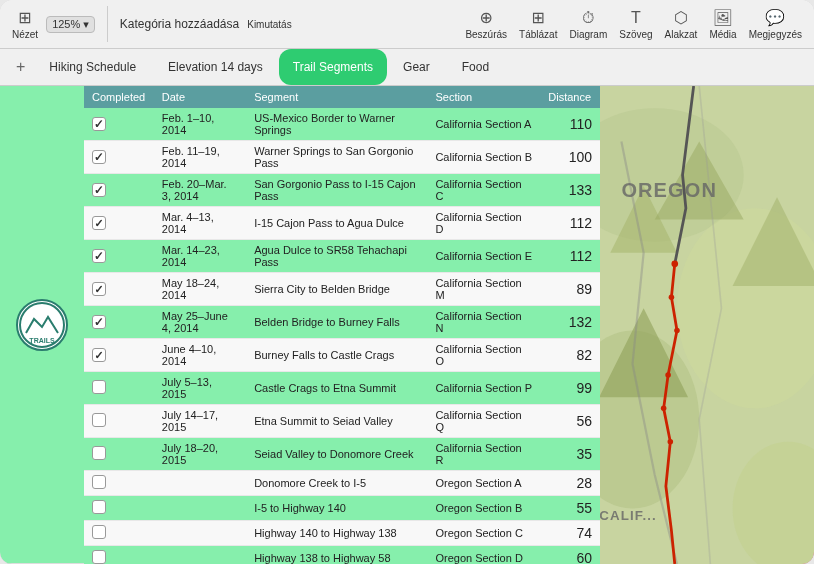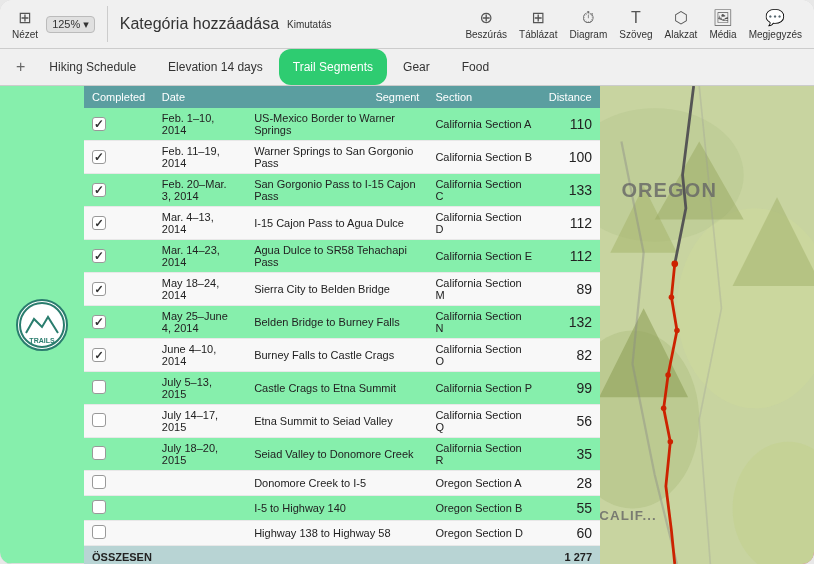--- a/index.html
+++ b/index.html
@@ -185,30 +185,29 @@
     thead th:first-child {
       width: 70px;
     }
 
     thead th:nth-child(2) {
       width: 110px;
     }
 
     thead th:nth-child(3) {
       width: 220px;
-      text-align: right;
     }
 
     thead th:nth-child(4) {
       width: 130px;
     }
 
     thead th:nth-child(5) {
       width: 60px;
-      text-align: center;
+      text-align: left;
     }
 
     tbody tr {
       border-bottom: 1px solid #e8e8e8;
     }
 
     tbody tr:nth-child(even) {
       background: #f8f8f8;
     }
 
@@ -292,21 +291,21 @@
         <div class="toolbar-item">
           <span class="icon">⊞</span>
           <span>Nézet</span>
         </div>
         <div class="zoom-control">
           <span>125%</span>
           <span>▾</span>
         </div>
         <div class="toolbar-divider"></div>
         <div class="toolbar-item">
-          <span style="font-size:16px;">Kategória hozzáadása</span>
+          <span style="font-size:12px;">Kategória hozzáadása</span>
         </div>
         <div class="toolbar-item">
           <span style="font-size:10px;">Kimutatás</span>
         </div>
       </div>
       <div class="toolbar-right">
         <div class="toolbar-item">
           <span class="icon">⊕</span>
           <span>Beszúrás</span>
         </div>
@@ -476,20 +475,27 @@
               <tr>
                 <td><div class="checkbox"></div></td>
                 <td></td>
                 <td>I-5 to Highway 140</td>
                 <td>Oregon Section B</td>
                 <td>55</td>
               </tr>
               <tr>
                 <td><div class="checkbox"></div></td>
                 <td></td>
+                <td>Highway 140 to Highway 138</td>
+                <td>Oregon Section C</td>
+                <td>74</td>
+              </tr>
+              <tr>
+                <td><div class="checkbox"></div></td>
+                <td></td>
                 <td>Highway 138 to Highway 58</td>
                 <td>Oregon Section D</td>
                 <td>60</td>
               </tr>
             </tbody>
           <tfoot id="table-footer">
           <tr class="table-footer">
                 <td colspan="4">ÖSSZESEN</td>
                 <td>1 277</td>
               </tr>

